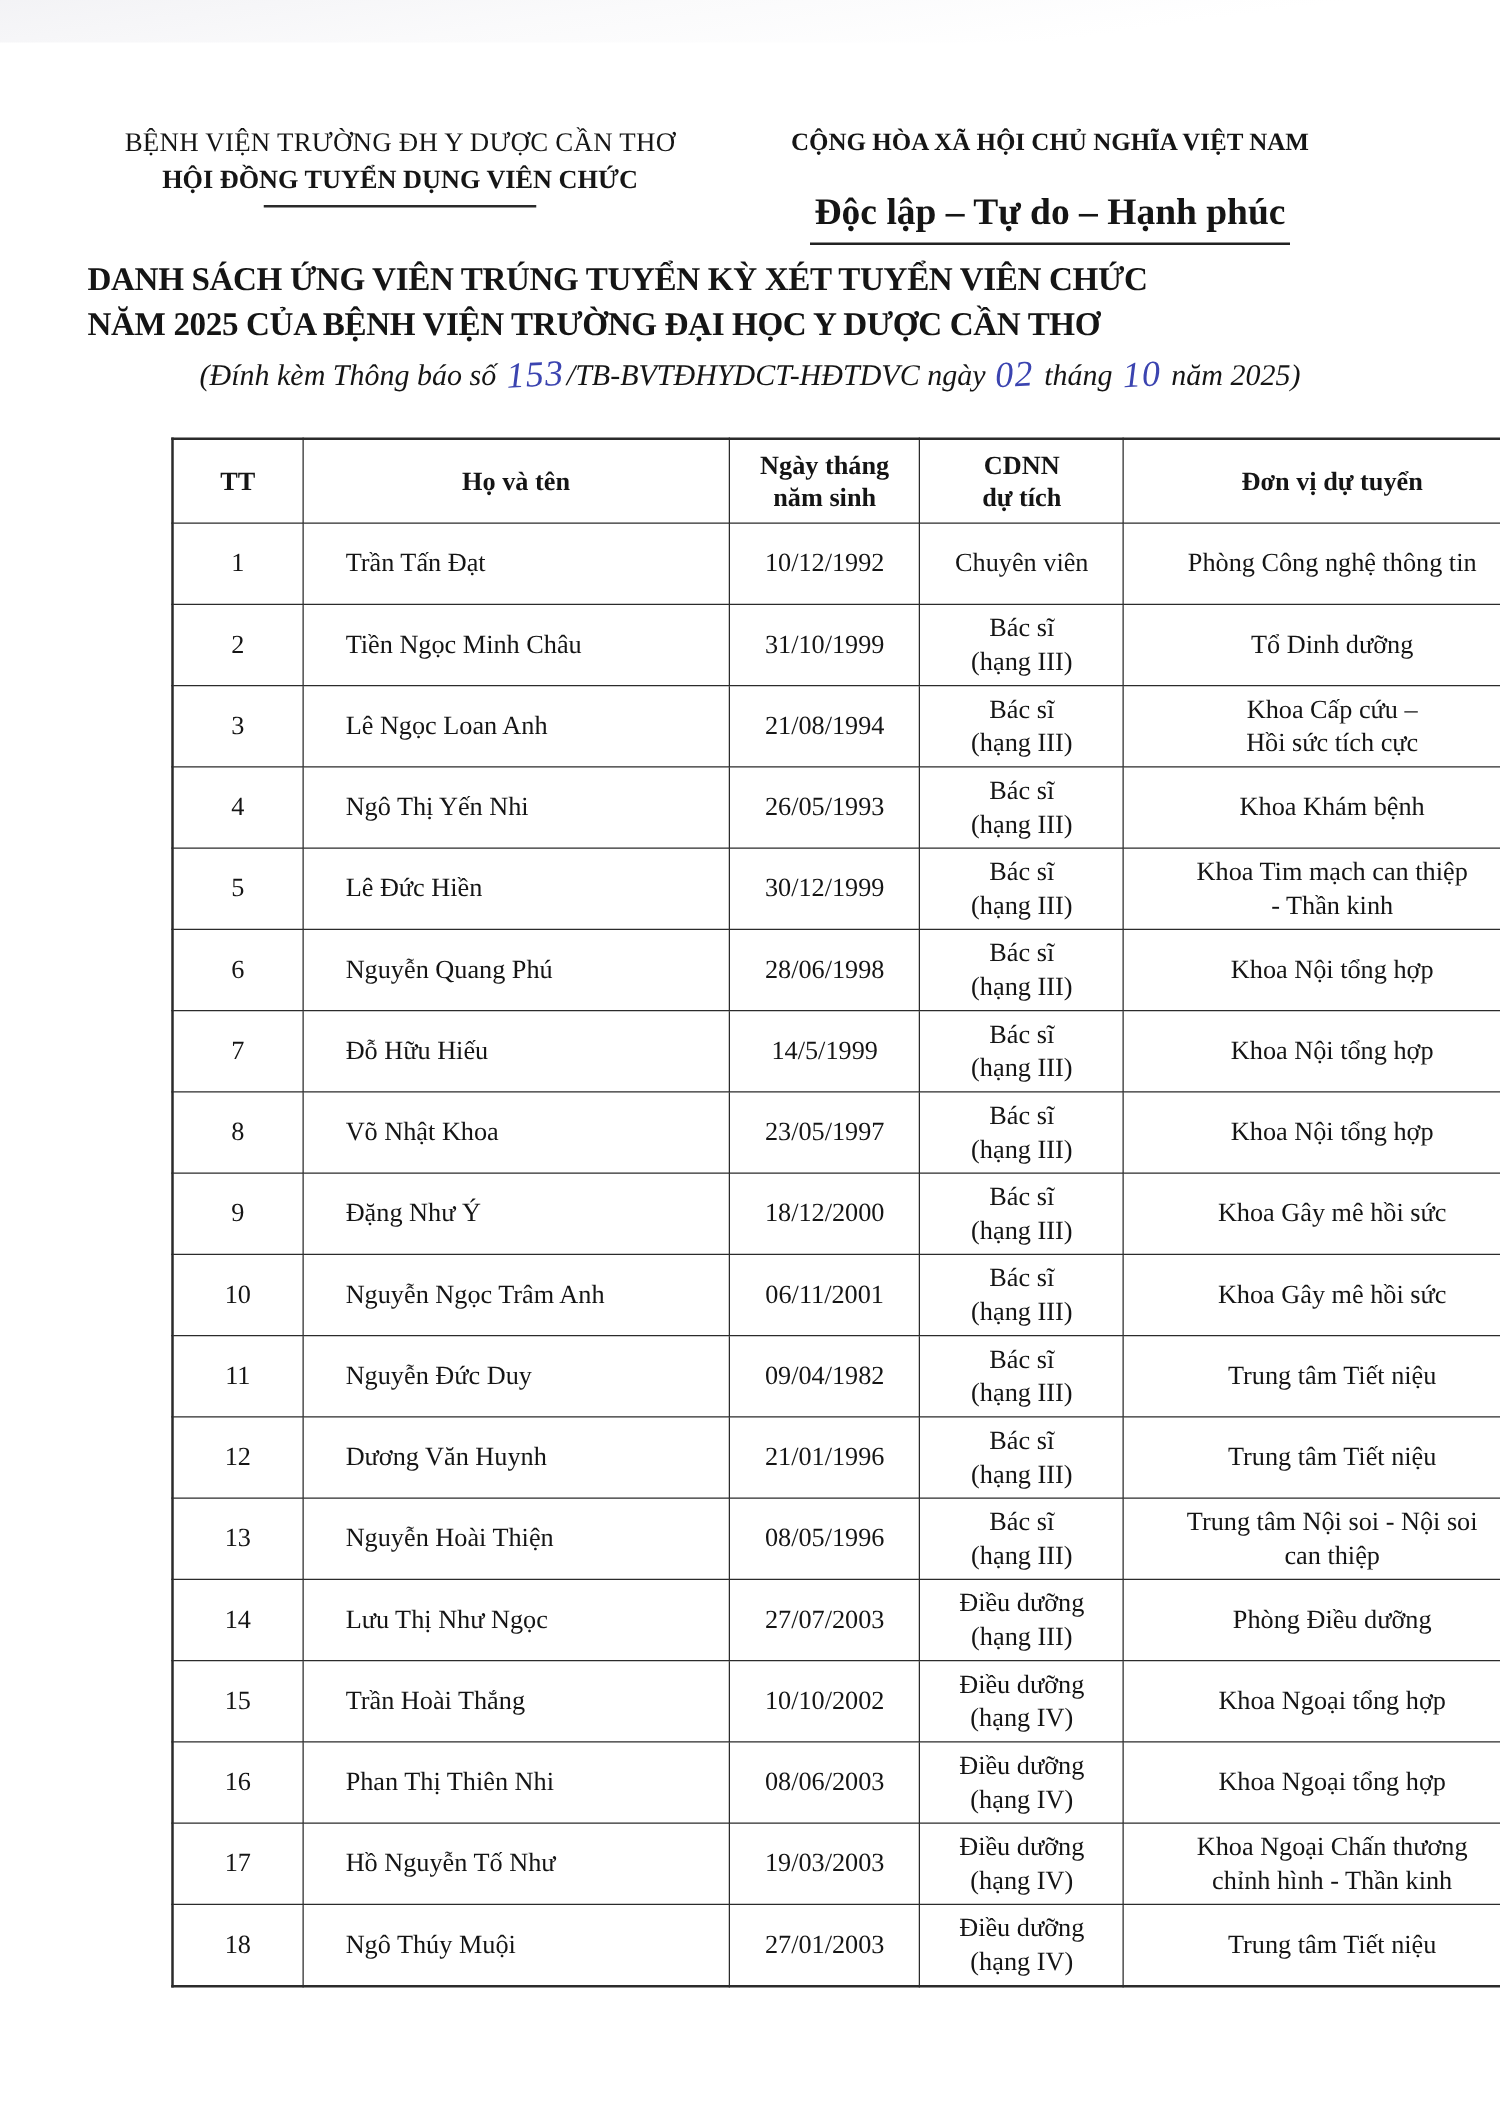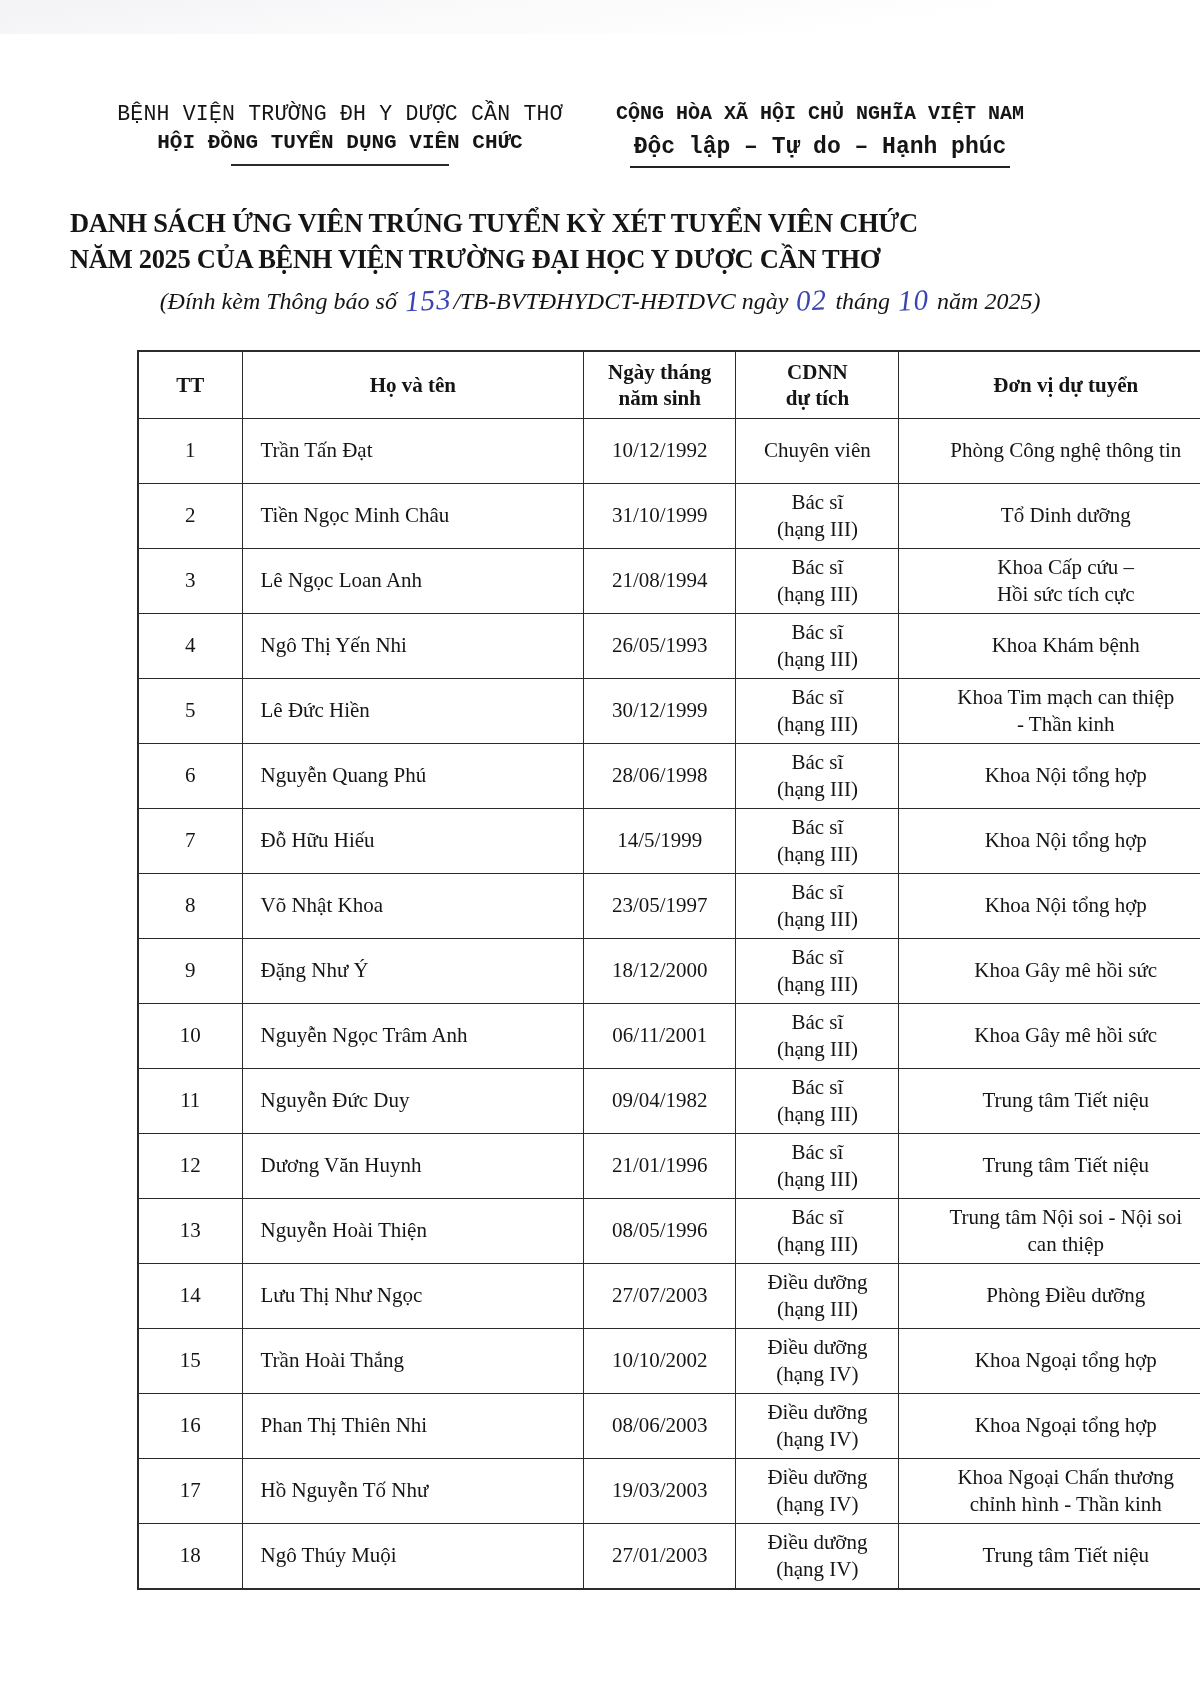--- a/index.html
+++ b/index.html
@@ -30,22 +30,21 @@
     top: 0; left: 0;
     width: 1200px; height: 1693px;
   }
 
   
   .letterhead {
     position: absolute;
     top: 100px; left: 70px;
     width: 1000px;
     display: flex;
-    justify-content: center;
-    font-family: Liberation Mono, monospace;
+    justify-content: space-between;
   }
   .org-block {
     width: 500px;
     text-align: center;
     line-height: 1.35;
   }
   .org-line1 {
     font-size: 21.5px;
     letter-spacing: .2px;
     white-space: nowrap;
@@ -66,25 +65,25 @@
     text-align: center;
     line-height: 1.4;
   }
   .national-line1 {
     font-size: 20px;
     font-weight: bold;
     white-space: nowrap;
   }
   .national-line2 {
     display: inline-block;
-    font-size: 23px;
+    font-size: 30px;
     font-weight: bold;
     border-bottom: 2.5px solid #222;
     padding: 0 4px 3px 4px;
-    margin-top: 3px;
+    margin-top: 21px;
     white-space: nowrap;
   }
 
   
   .doc-title {
     position: absolute;
     top: 205px; left: 70px;
     width: 1060px;
     text-align: left;
     font-weight: bold;
@@ -145,21 +144,21 @@
     font-size: 21px;
     height: 60px;
     vertical-align: middle;
     text-align: center;
     white-space: pre-line;
     line-height: 1.3;
     padding: 2px 6px;
   }
   table.results td.col-name {
     text-align: left;
-    padding-left: 18px;
+    padding-left: 34px;
   }
   .w-tt   { width: 9.5%; }
   .w-name { width: 31.2%; }
   .w-dob  { width: 13.9%; }
   .w-cdnn { width: 14.9%; }
   .w-unit { width: 30.5%; }
 </style>
 </head>
 <body>
 

